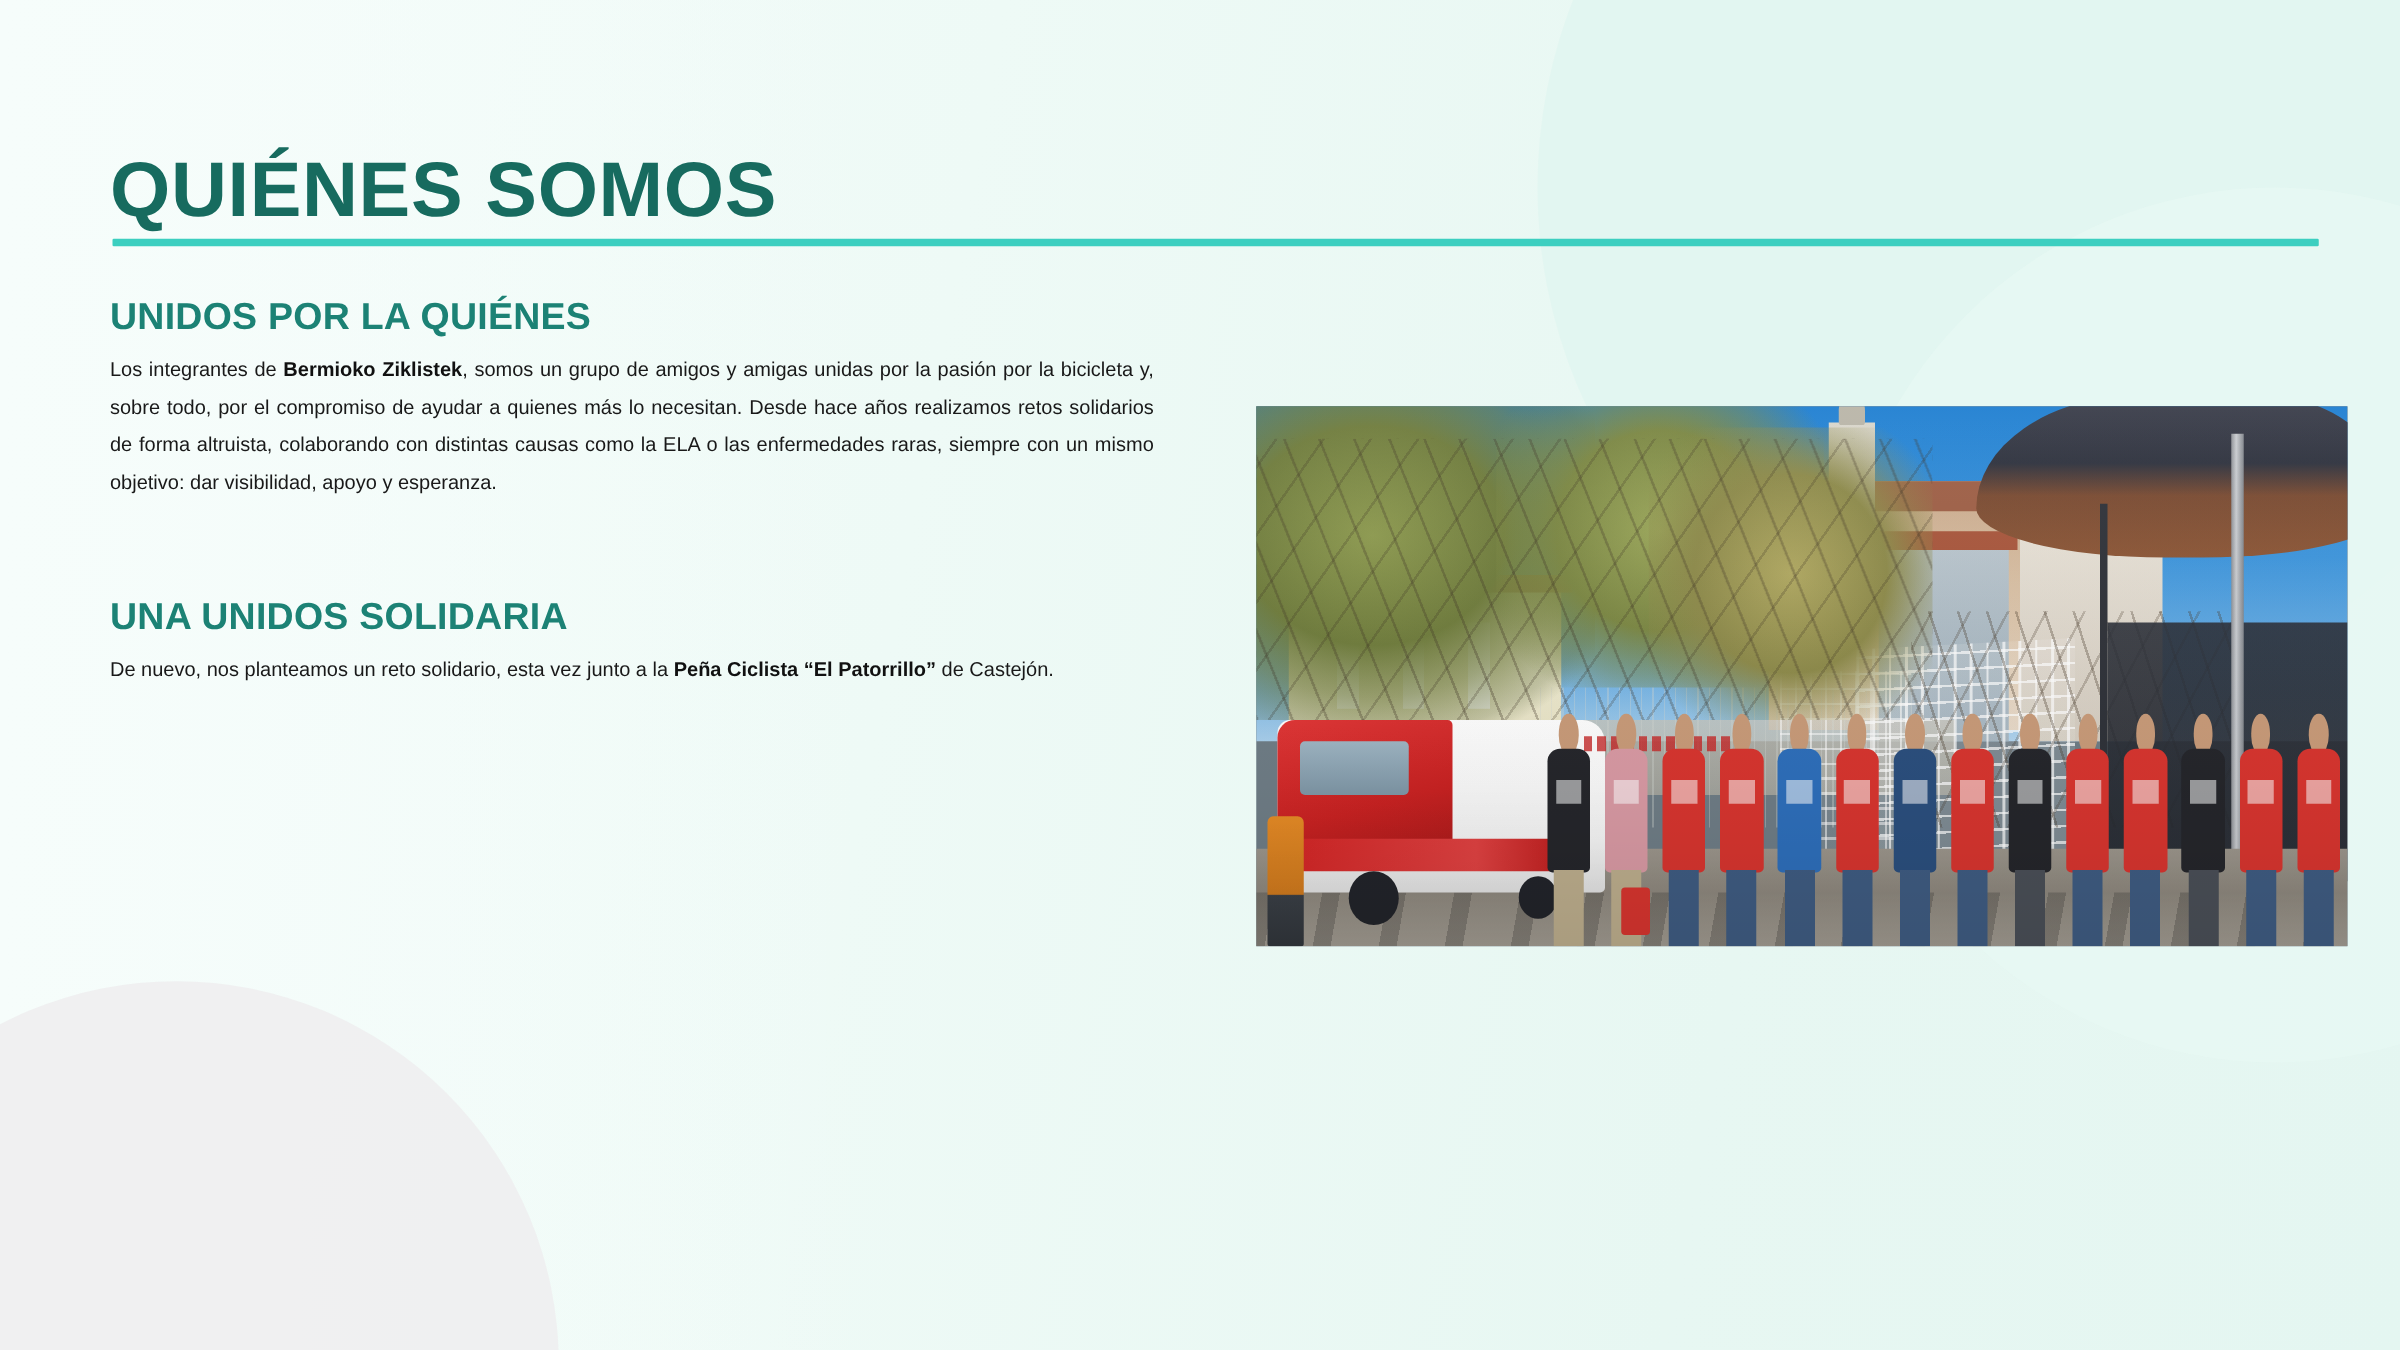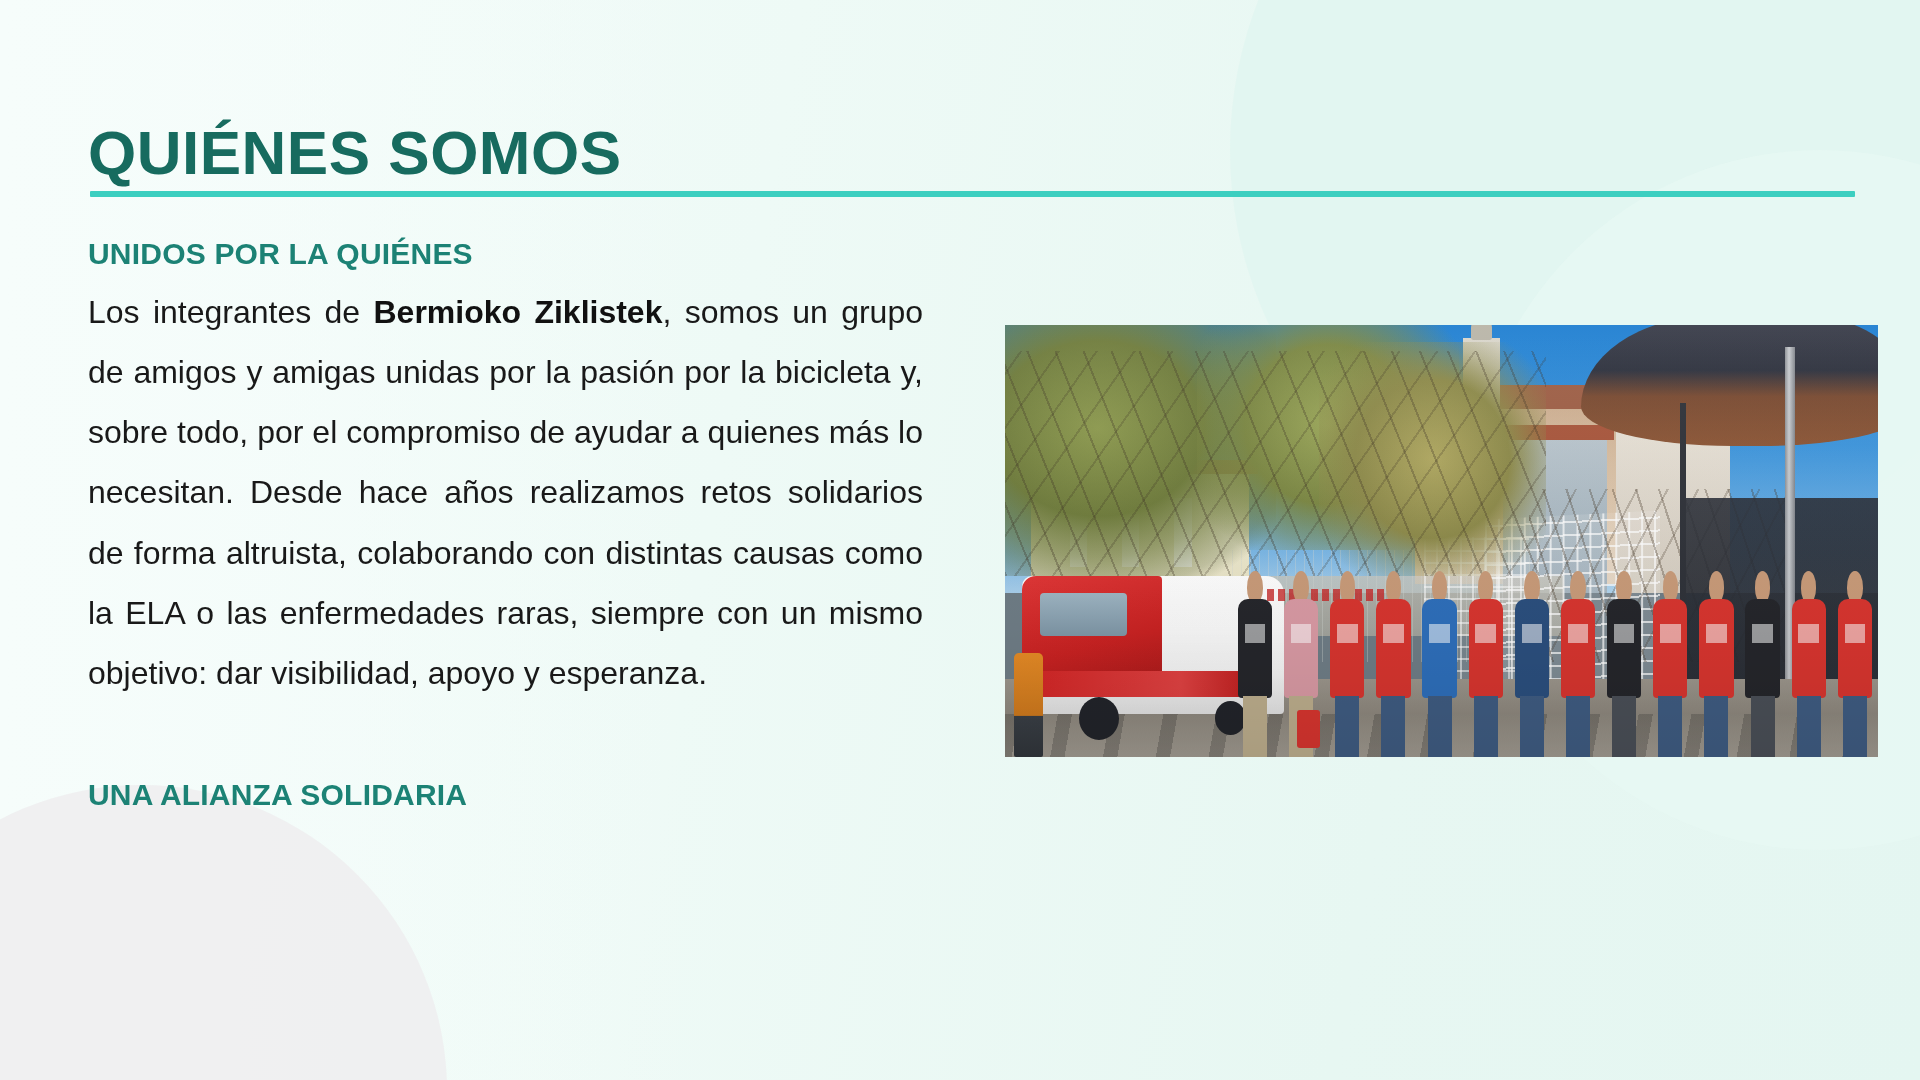--- a/index.html
+++ b/index.html
@@ -99,21 +99,21 @@
     font-weight: 700;
     color: #1c8275;
     letter-spacing: 0.2px;
     margin: 0 0 10px 0;
     line-height: 1.2;
   }
   .section-head.second {
     margin-top: 0;
   }
   .body-par {
-    font-size: 32px;
+    font-size: 16px;
     color: #191919;
     line-height: 1.88;
     text-align: justify;
     margin: 0;
     font-weight: 400;
   }
   .body-par.left {
     text-align: left;
   }
   .body-par b {
@@ -400,22 +400,23 @@
     <div class="title-rule"></div>
 
     <div class="text-col">
 
       <h2 class="section-head">UNIDOS POR LA QUIÉNES</h2>
 
       <p class="body-par"><span>Los integrantes de </span><b>Bermioko Ziklistek</b><span>, somos un grupo de amigos y amigas unidas por la pasión por la bicicleta y, sobre todo, por el compromiso de ayudar a quienes más lo necesitan. Desde hace años realizamos retos solidarios de forma altruista, colaborando con distintas causas como la ELA o las enfermedades raras, siempre con un mismo objetivo: dar visibilidad, apoyo y esperanza.</span></p>
 
       <div class="block-gap"></div>
 
-      <h2 class="section-head second">UNA ALIANZA SOLIDARIA</h2>
-
+      <h2 class="section-head second">UNA UNIDOS SOLIDARIA</h2>
+
+      <p class="body-par left"><span>De nuevo, nos planteamos un reto solidario, esta vez junto a la </span><b>Peña Ciclista “El Patorrillo”</b><span> de Castejón.</span></p>
 
     </div>
 
     <div class="photo-frame">
       <div class="photo">
         <div class="ph-sky"></div>
         <div class="ph-bldgA"></div>
         <div class="ph-bldgB"></div>
         <div class="ph-bldgC"></div>
         <div class="ph-tower"></div>

